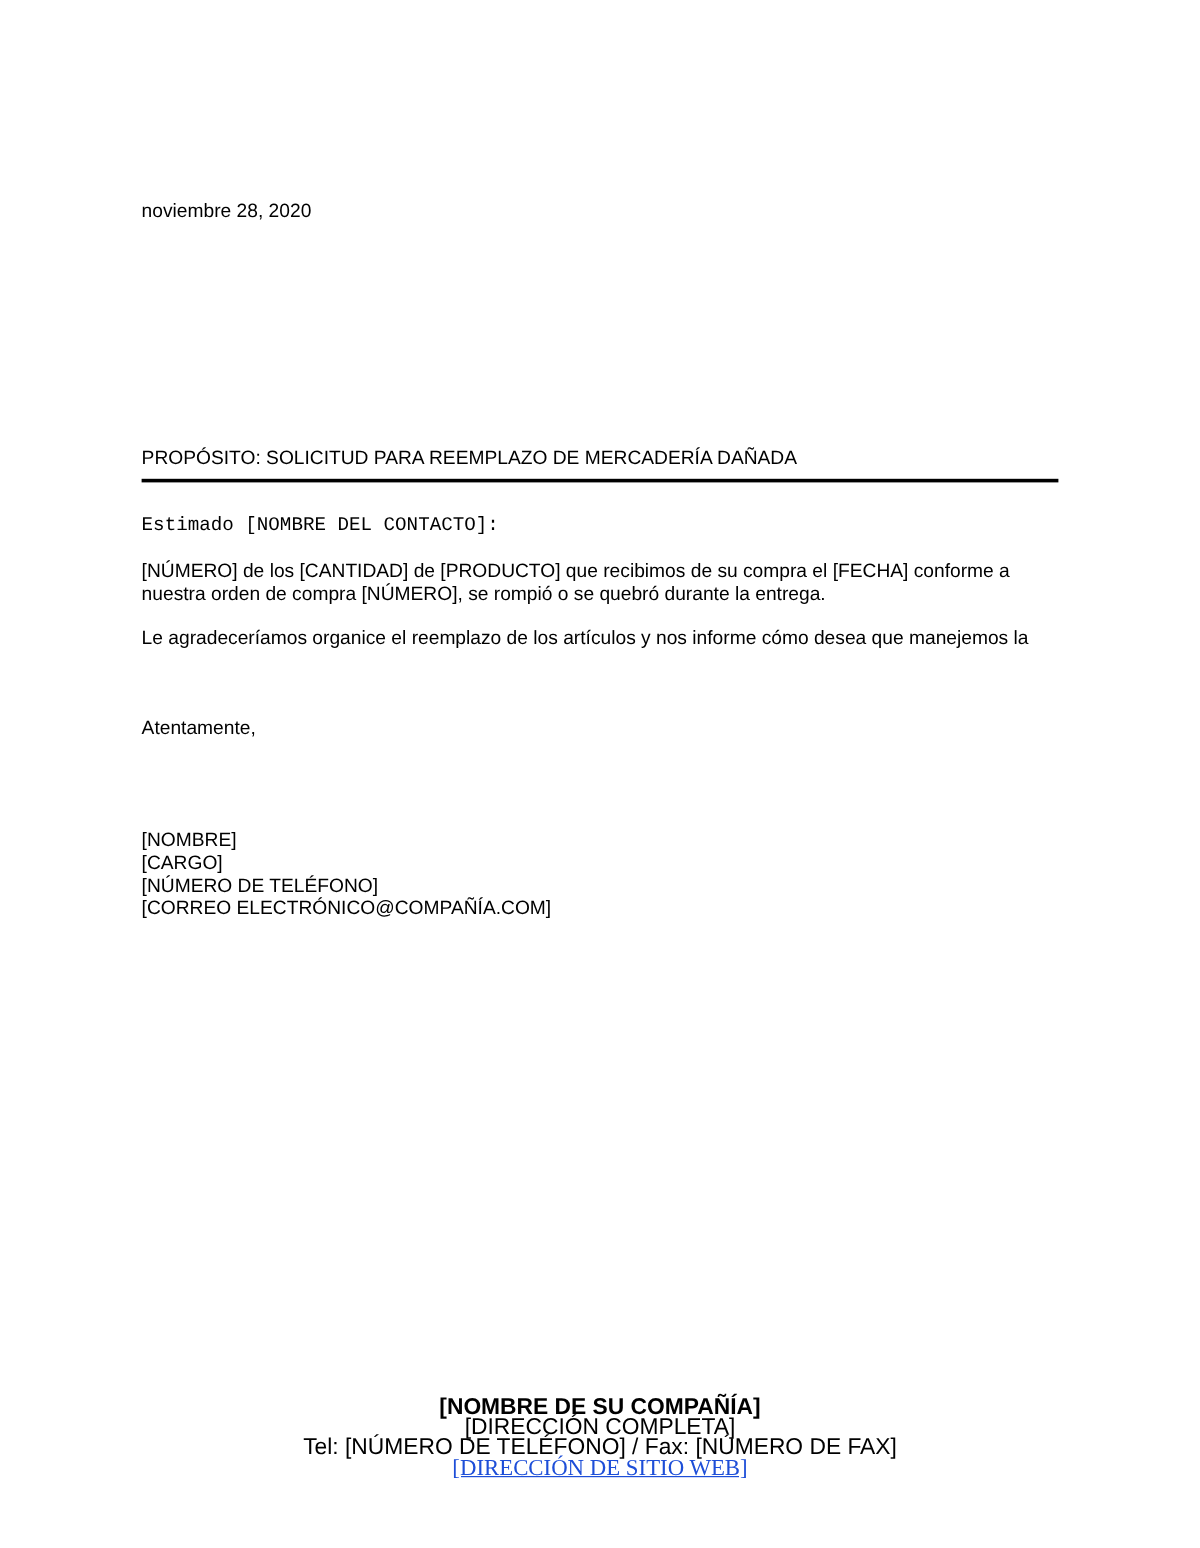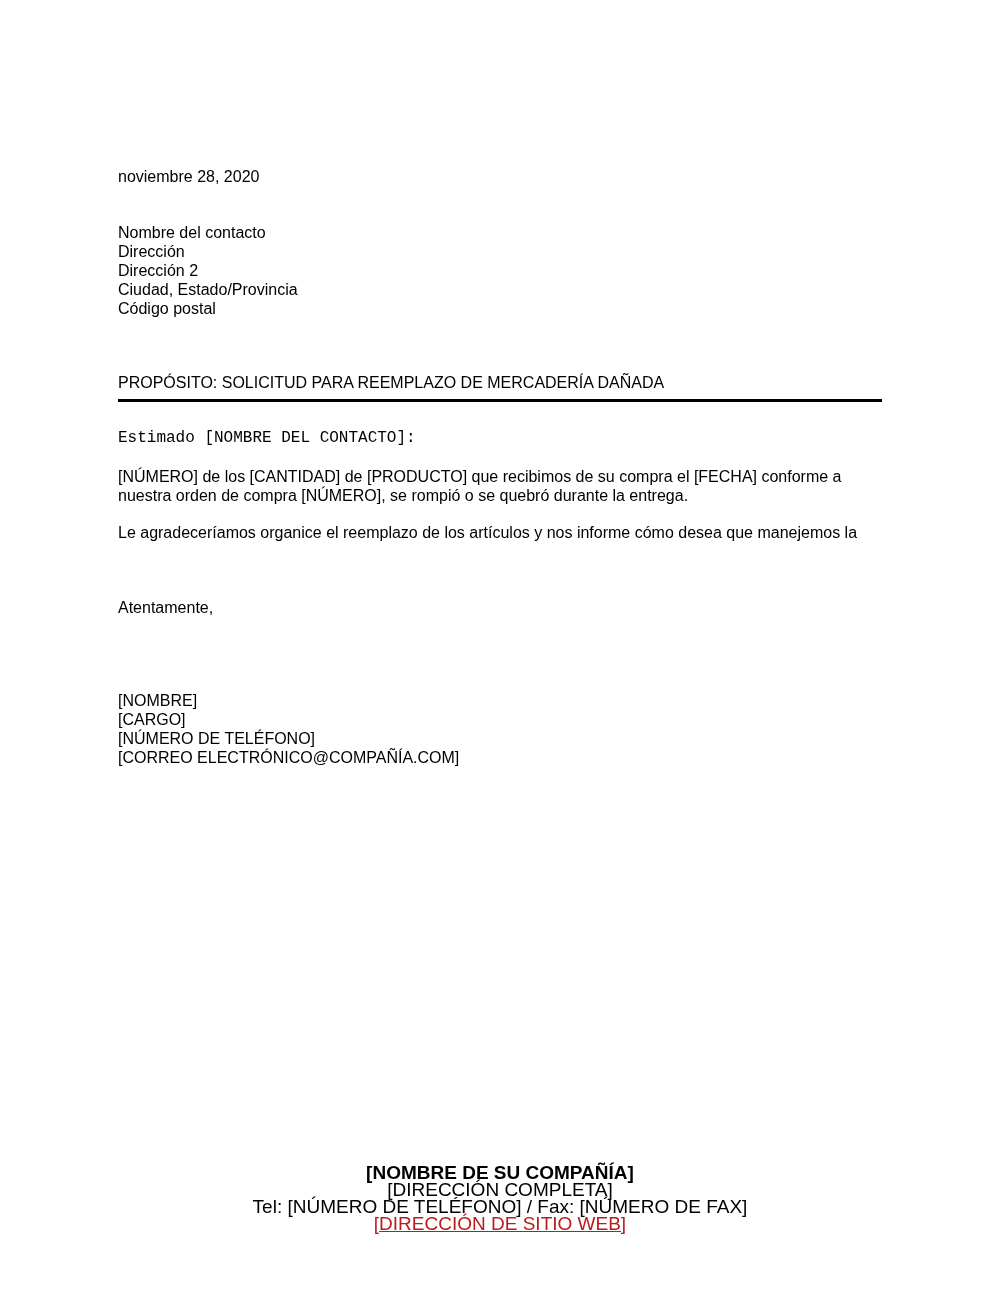--- a/index.html
+++ b/index.html
@@ -59,39 +59,33 @@
       position: absolute;
       left: 0;
       top: 1164px;
       width: 1000px;
       text-align: center;
       font-size: 19px;
       line-height: 17px;
     }
     .footer .company { font-weight: bold; }
     .footer .link {
-      color: #b91c1c;
+      color: #1d4ed8;
       text-decoration: underline;
       cursor: pointer;
+      font-family: Liberation Serif, serif;
     }
   </style>
 </head>
 <body>
 
 <div class="page">
 
   <div class="text date">noviembre 28, 2020</div>
 
-  <div class="text address">
-    <div>Nombre del contacto</div>
-    <div>Dirección</div>
-    <div>Dirección 2</div>
-    <div>Ciudad, Estado/Provincia</div>
-    <div>Código postal</div>
-  </div>
 
   <div class="subject">PROPÓSITO: SOLICITUD PARA REEMPLAZO DE MERCADERÍA DAÑADA</div>
   <div class="rule"></div>
 
   <div class="text salutation">Estimado [NOMBRE DEL CONTACTO]:</div>
 
   <div class="text para1">
     <div>[NÚMERO] de los [CANTIDAD] de [PRODUCTO] que recibimos de su compra el [FECHA] conforme a</div>
     <div>nuestra orden de compra [NÚMERO], se rompió o se quebró durante la entrega.</div>
   </div>

